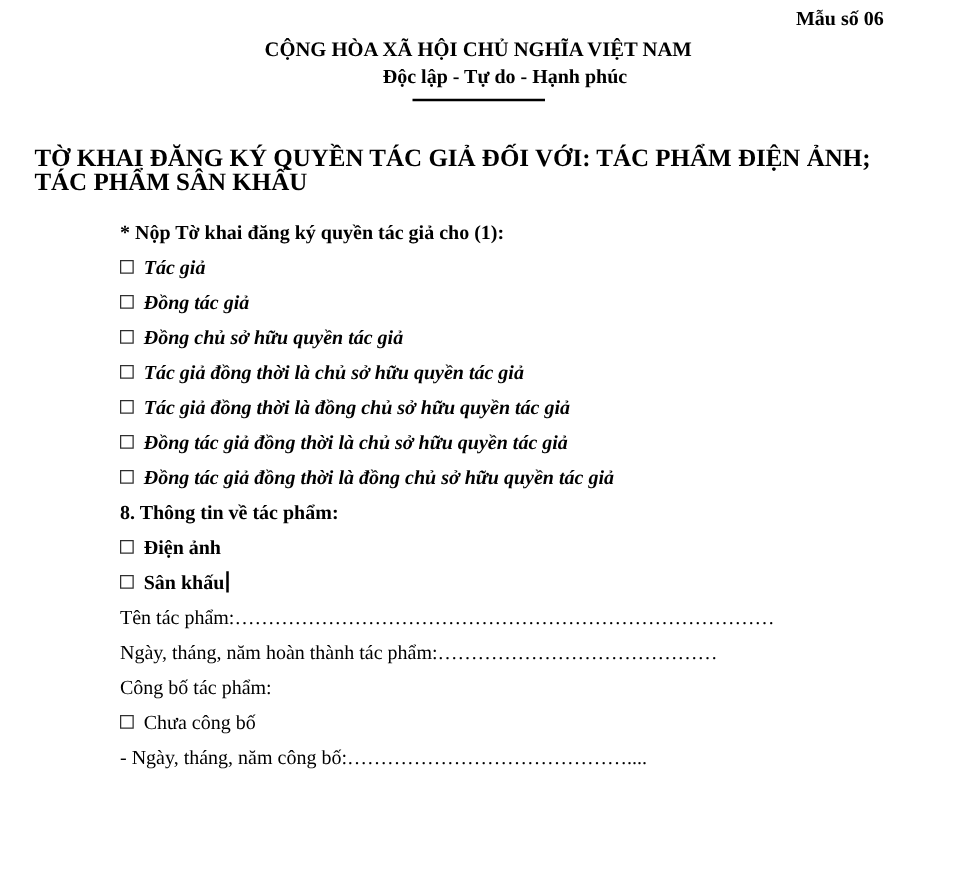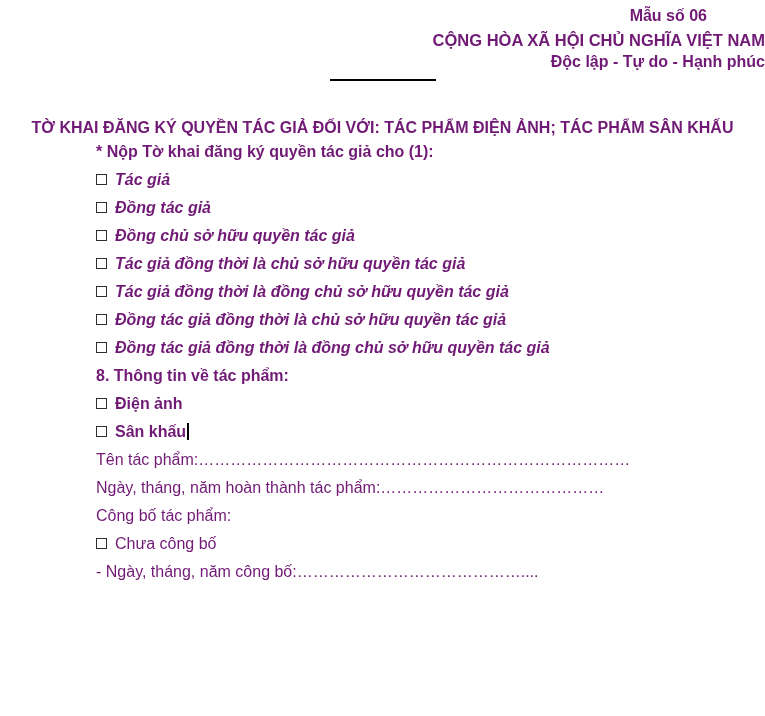--- a/index.html
+++ b/index.html
@@ -1,34 +1,34 @@
 <!DOCTYPE html>
 <html lang="vi"><head>
 <meta charset="utf-8">
 <style>
   html, body { margin: 0; padding: 0; background: #ffffff; }
   .page {
     position: relative;
     width: 765px;
     height: 716px;
     background: #ffffff;
-    color: #701a75;
-    font-family: Liberation Sans, sans-serif;
+    color: #000000;
+    font-family: Liberation Serif, serif;
     font-size: 16px;
     overflow: hidden;
   }
   .form-no {
     position: absolute;
     top: 7px;
     right: 58px;
     font-weight: bold;
     font-size: 16px;
   }
   .nat-header {
-    text-align: right;
+    text-align: center;
     padding-top: 29px;
   }
   .nat-line1 {
     font-weight: bold;
     font-size: 16.5px;
     line-height: 22px;
   }
   .nat-line2 {
     font-weight: bold;
     font-size: 16px;
@@ -37,33 +37,33 @@
   }
   .nat-divider {
     width: 106px;
     height: 0;
     border-top: 2px solid #000;
     margin: 6px auto 0;
   }
   .doc-title {
     width: 710px;
     margin: 37px auto 0;
-    text-align: center;
+    text-align: left;
     font-weight: bold;
-    font-size: 16px;
+    font-size: 20px;
     line-height: 19px;
   }
   .recipient {
     text-align: center;
     margin-top: 20px;
     font-size: 16px;
     line-height: 20px;
   }
   .body-block {
-    margin: 1px 0 0 96px;
+    margin: 17px 0 0 96px;
   }
   .row {
     height: 28px;
     line-height: 28px;
     white-space: nowrap;
   }
   .bold { font-weight: bold; }
   .bi { font-weight: bold; font-style: italic; }
   .cb {
     display: inline-block;

